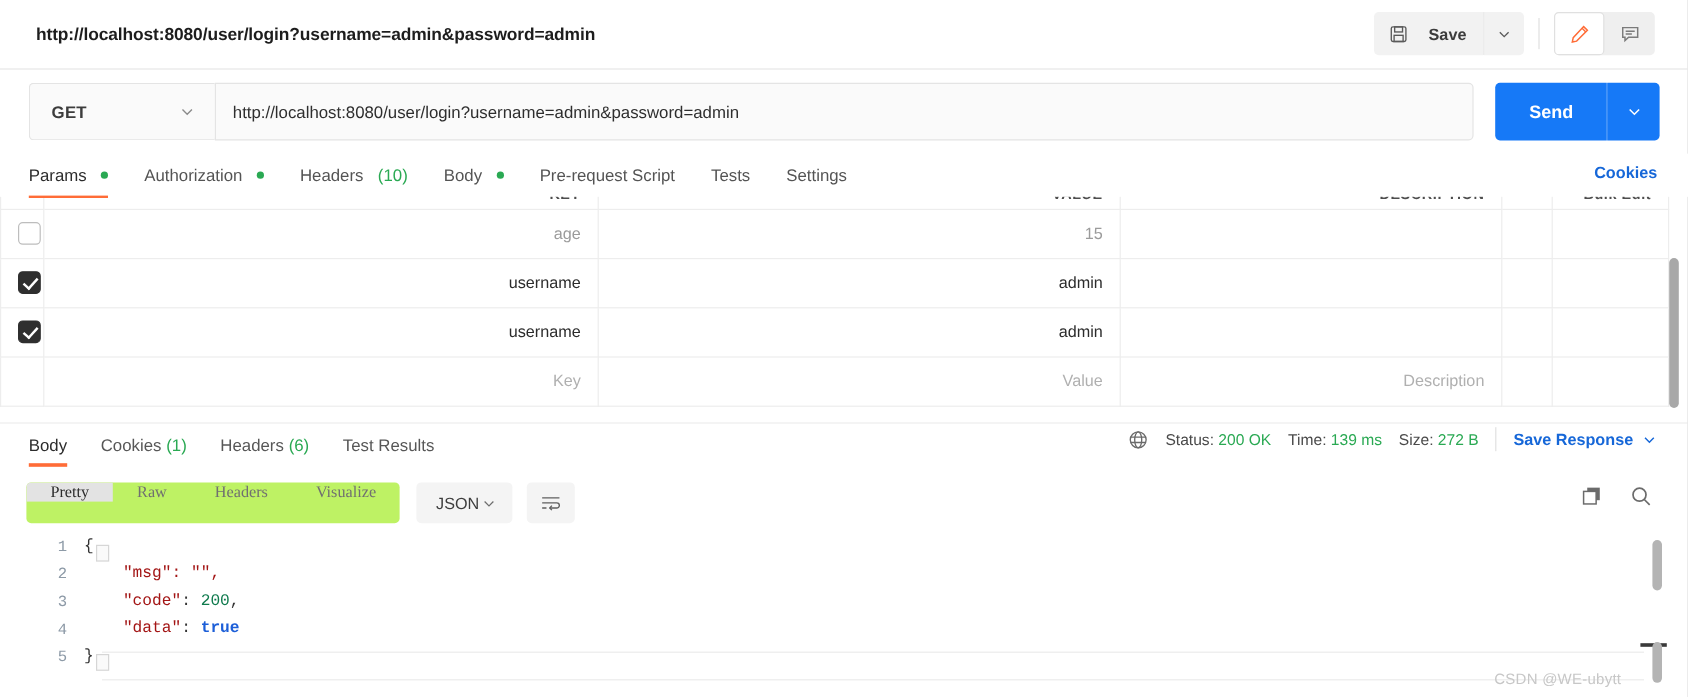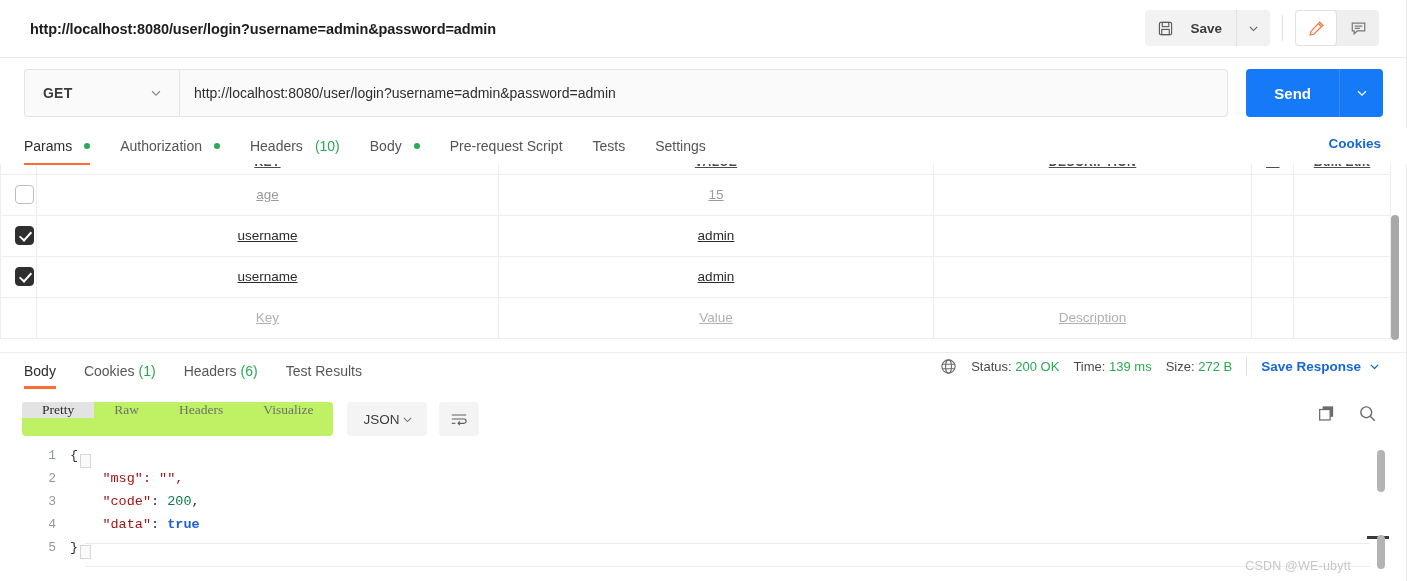--- a/index.html
+++ b/index.html
@@ -98,21 +98,21 @@
     font-size:13.5px; font-weight:bold; color:#1667d8; cursor:pointer;
   }
 
   
   .params-wrap {
     position:absolute; left:0; top:150px; width:1407px; height:200px; overflow:hidden;
   }
   .ptable { width:1390px; border-collapse:collapse; table-layout:fixed; }
   .ptable th, .ptable td {
     border:1px solid #ededed; height:41px; padding:0 14px;
-    font-size:13.5px; text-align:center; vertical-align:middle;text-decoration:underline;
+    font-size:13.5px; text-align:right; vertical-align:middle;
   }
   .ptable th {
     font-size:12px; font-weight:bold; color:#4d4d4d; letter-spacing:0.5px;
     border-top:none; height:24px; padding-top:0;
   }
   .ptable th.nopad { padding:0; }
   .col-chk { width:36px; }
   .col-key { width:462px; }
   .col-val { width:435px; }
   .col-desc { width:318px; }

